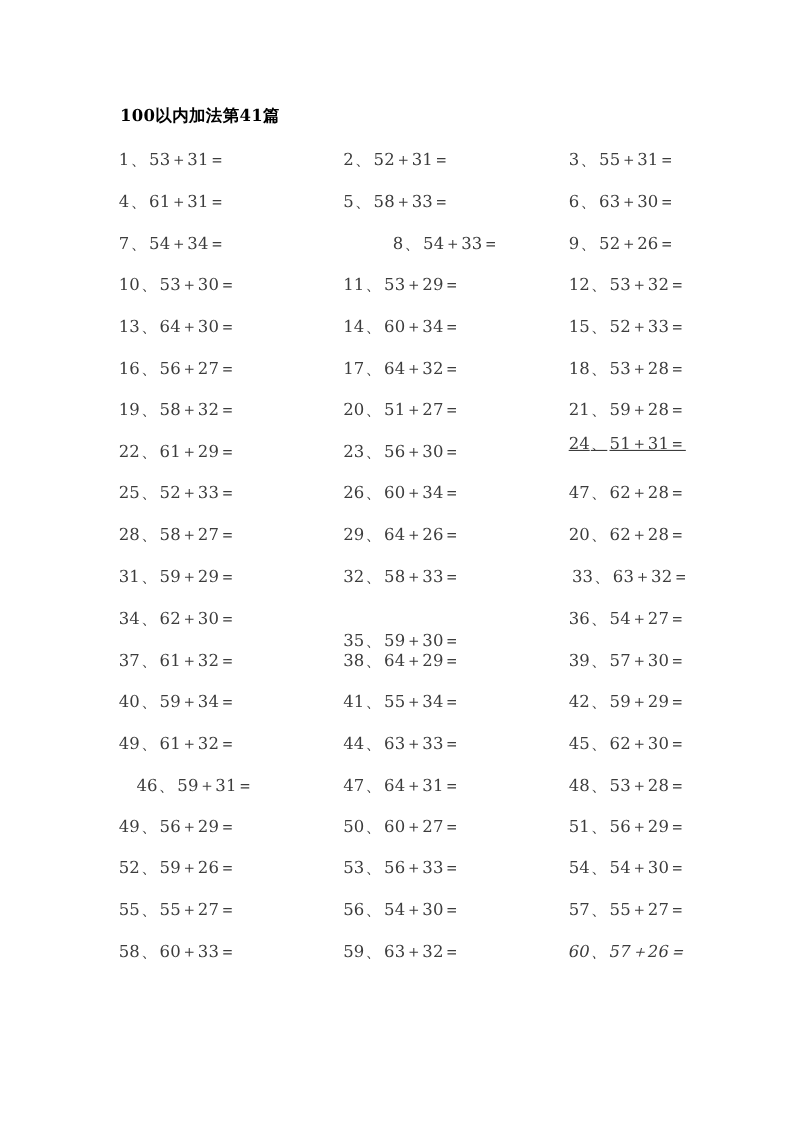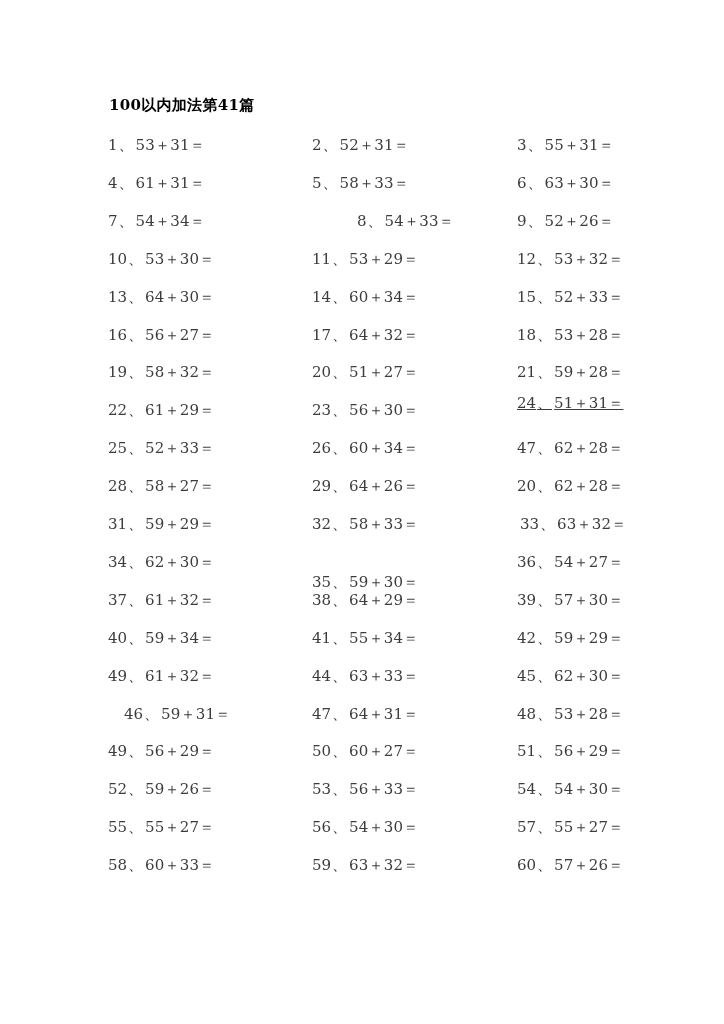--- a/index.html
+++ b/index.html
@@ -107,15 +107,15 @@
       <div class="problem" style="left: 312px; top: 741.4px;"><span class="num">50</span><span class="sep">、</span><span class="expr">60＋27＝</span></div>
       <div class="problem" style="left: 517px; top: 741.4px;"><span class="num">51</span><span class="sep">、</span><span class="expr">56＋29＝</span></div>
       <div class="problem" style="left: 108px; top: 779.3px;"><span class="num">52</span><span class="sep">、</span><span class="expr">59＋26＝</span></div>
       <div class="problem" style="left: 312px; top: 779.3px;"><span class="num">53</span><span class="sep">、</span><span class="expr">56＋33＝</span></div>
       <div class="problem" style="left: 517px; top: 779.3px;"><span class="num">54</span><span class="sep">、</span><span class="expr">54＋30＝</span></div>
       <div class="problem" style="left: 108px; top: 817.2px;"><span class="num">55</span><span class="sep">、</span><span class="expr">55＋27＝</span></div>
       <div class="problem" style="left: 312px; top: 817.2px;"><span class="num">56</span><span class="sep">、</span><span class="expr">54＋30＝</span></div>
       <div class="problem" style="left: 517px; top: 817.2px;"><span class="num">57</span><span class="sep">、</span><span class="expr">55＋27＝</span></div>
       <div class="problem" style="left: 108px; top: 855.1px;"><span class="num">58</span><span class="sep">、</span><span class="expr">60＋33＝</span></div>
       <div class="problem" style="left: 312px; top: 855.1px;"><span class="num">59</span><span class="sep">、</span><span class="expr">63＋32＝</span></div>
-      <div class="problem" style="left: 517px; top: 855.1px;"><span class="num">60</span><span class="sep">、</span><span class="expr">57＋26＝</span></div>
+      <div class="problem" style="left: 517px; top: 855.1px; font-style: italic;"><span class="num">60</span><span class="sep">、</span><span class="expr">57＋26＝</span></div>
     </div>
 </div>
 
 </body></html>

